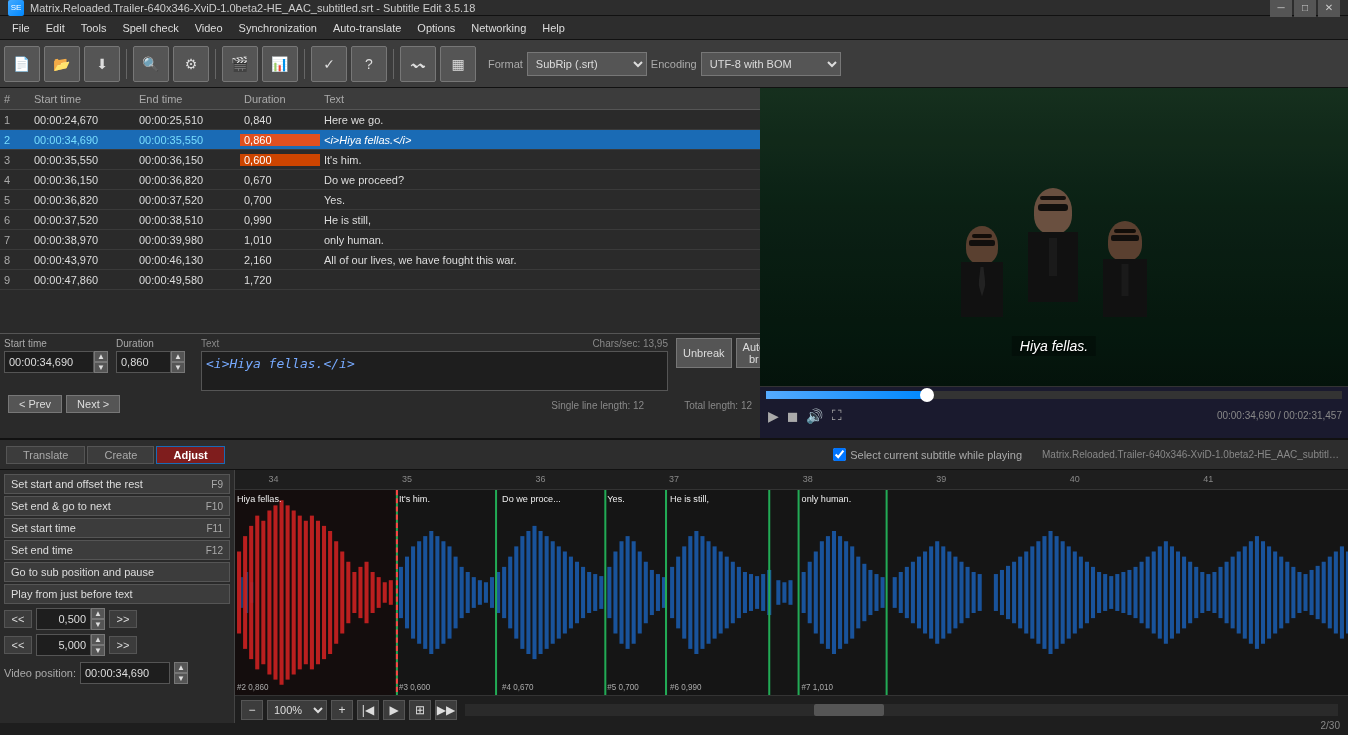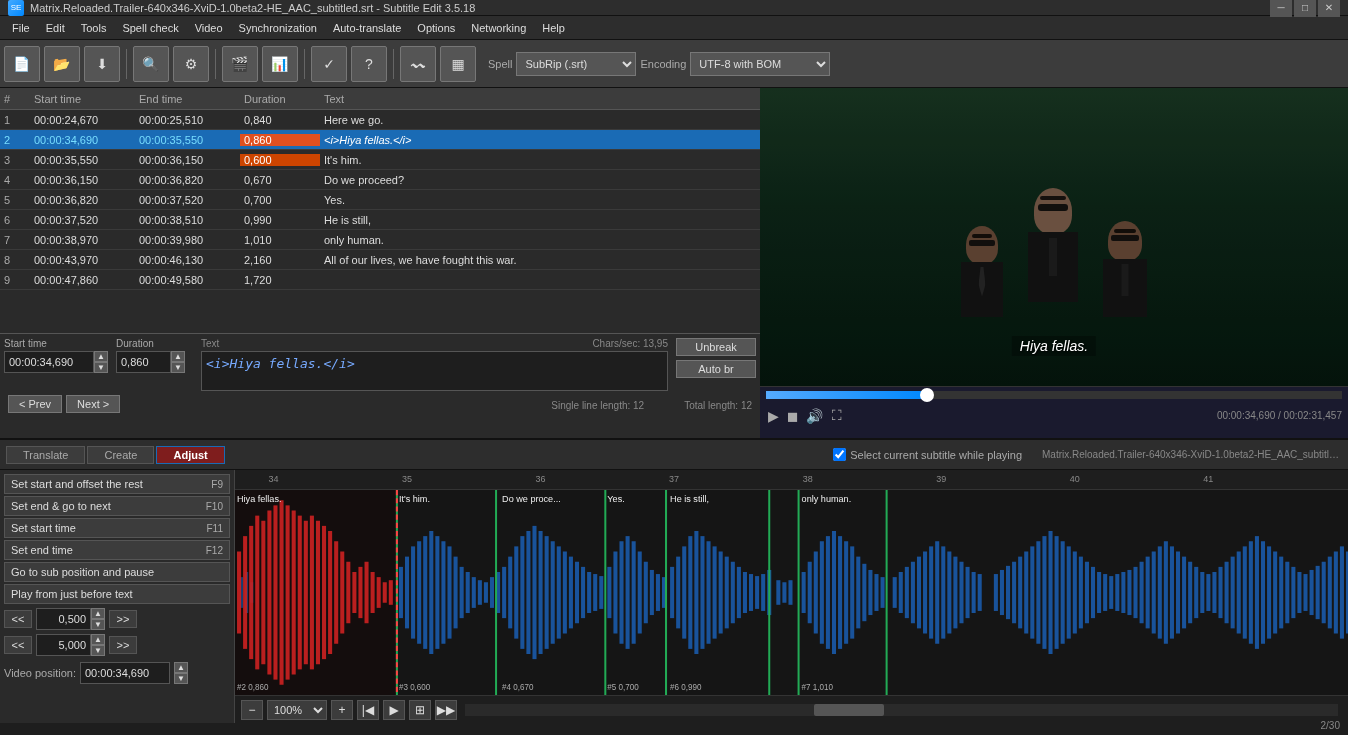--- a/index.html
+++ b/index.html
@@ -57,21 +57,21 @@
     .edit-fields { display: flex; gap: 8px; align-items: center; }
     .field-group { display: flex; flex-direction: column; gap: 2px; }
     .field-label { font-size: 10px; color: #aaa; }
     .time-input { background: #1e1e1e; border: 1px solid #555; color: #ddd; font-size: 11px; padding: 2px 4px; width: 90px; height: 22px; }
     .spinner { display: flex; flex-direction: column; }
     .spin-btn { width: 14px; height: 11px; background: #555; border: 1px solid #777; color: #ddd; font-size: 8px; cursor: pointer; display: flex; align-items: center; justify-content: center; }
     .time-with-spinner { display: flex; }
     .text-area-group { flex: 1; display: flex; flex-direction: column; }
     .text-meta { display: flex; justify-content: space-between; color: #888; font-size: 10px; margin-bottom: 2px; }
     .subtitle-textarea { flex: 1; background: #1e1e1e; border: 1px solid #555; color: #7af; font-size: 13px; padding: 4px; resize: none; width: 100%; height: 60px; font-style: italic; }
-    .edit-buttons { display: flex; flex-direction: column; gap: 4px; width: 80px; }
+    .edit-buttons { display: flex; flex-direction: row; gap: 4px; width: 80px; }
     .edit-btn { background: #555; border: 1px solid #777; color: #ddd; font-size: 11px; padding: 2px 6px; cursor: pointer; text-align: center; }
     .nav-row { display: flex; gap: 4px; align-items: center; }
     .nav-btn { background: #555; border: 1px solid #777; color: #ddd; font-size: 11px; padding: 2px 10px; cursor: pointer; }
     .length-info { display: flex; justify-content: space-between; color: #888; font-size: 10px; margin-top: 2px; }
     
     
     #video-panel { flex: 1; background: #000; display: flex; flex-direction: column; }
     #video-area { flex: 1; background: #111; display: flex; align-items: center; justify-content: center; position: relative; overflow: hidden; }
     #video-placeholder { width: 100%; height: 100%; background: linear-gradient(135deg, #1a2a3a 0%, #0a1520 100%); position: relative; }
     .video-subtitle-overlay { position: absolute; bottom: 30px; left: 50%; transform: translateX(-50%); color: #fff; font-size: 14px; font-style: italic; text-shadow: 1px 1px 2px #000; background: rgba(0,0,0,0.3); padding: 2px 8px; white-space: nowrap; }
@@ -167,21 +167,21 @@
   <div class="toolbar-sep"></div>
   <button class="toolbar-btn">🎬</button>
   <button class="toolbar-btn">📊</button>
   <div class="toolbar-sep"></div>
   <button class="toolbar-btn">✓</button>
   <button class="toolbar-btn">?</button>
   <div class="toolbar-sep"></div>
   <button class="toolbar-btn">〰</button>
   <button class="toolbar-btn">▦</button>
   <div class="format-group">
-    <span class="format-label">Spell</span>
+    <span class="format-label">Format</span>
     <select class="format-select">
       <option>SubRip (.srt)</option>
     </select>
     <span class="format-label">Encoding</span>
     <select class="format-select" style="width:140px">
       <option>UTF-8 with BOM</option>
     </select>
   </div>
 </div>
 

